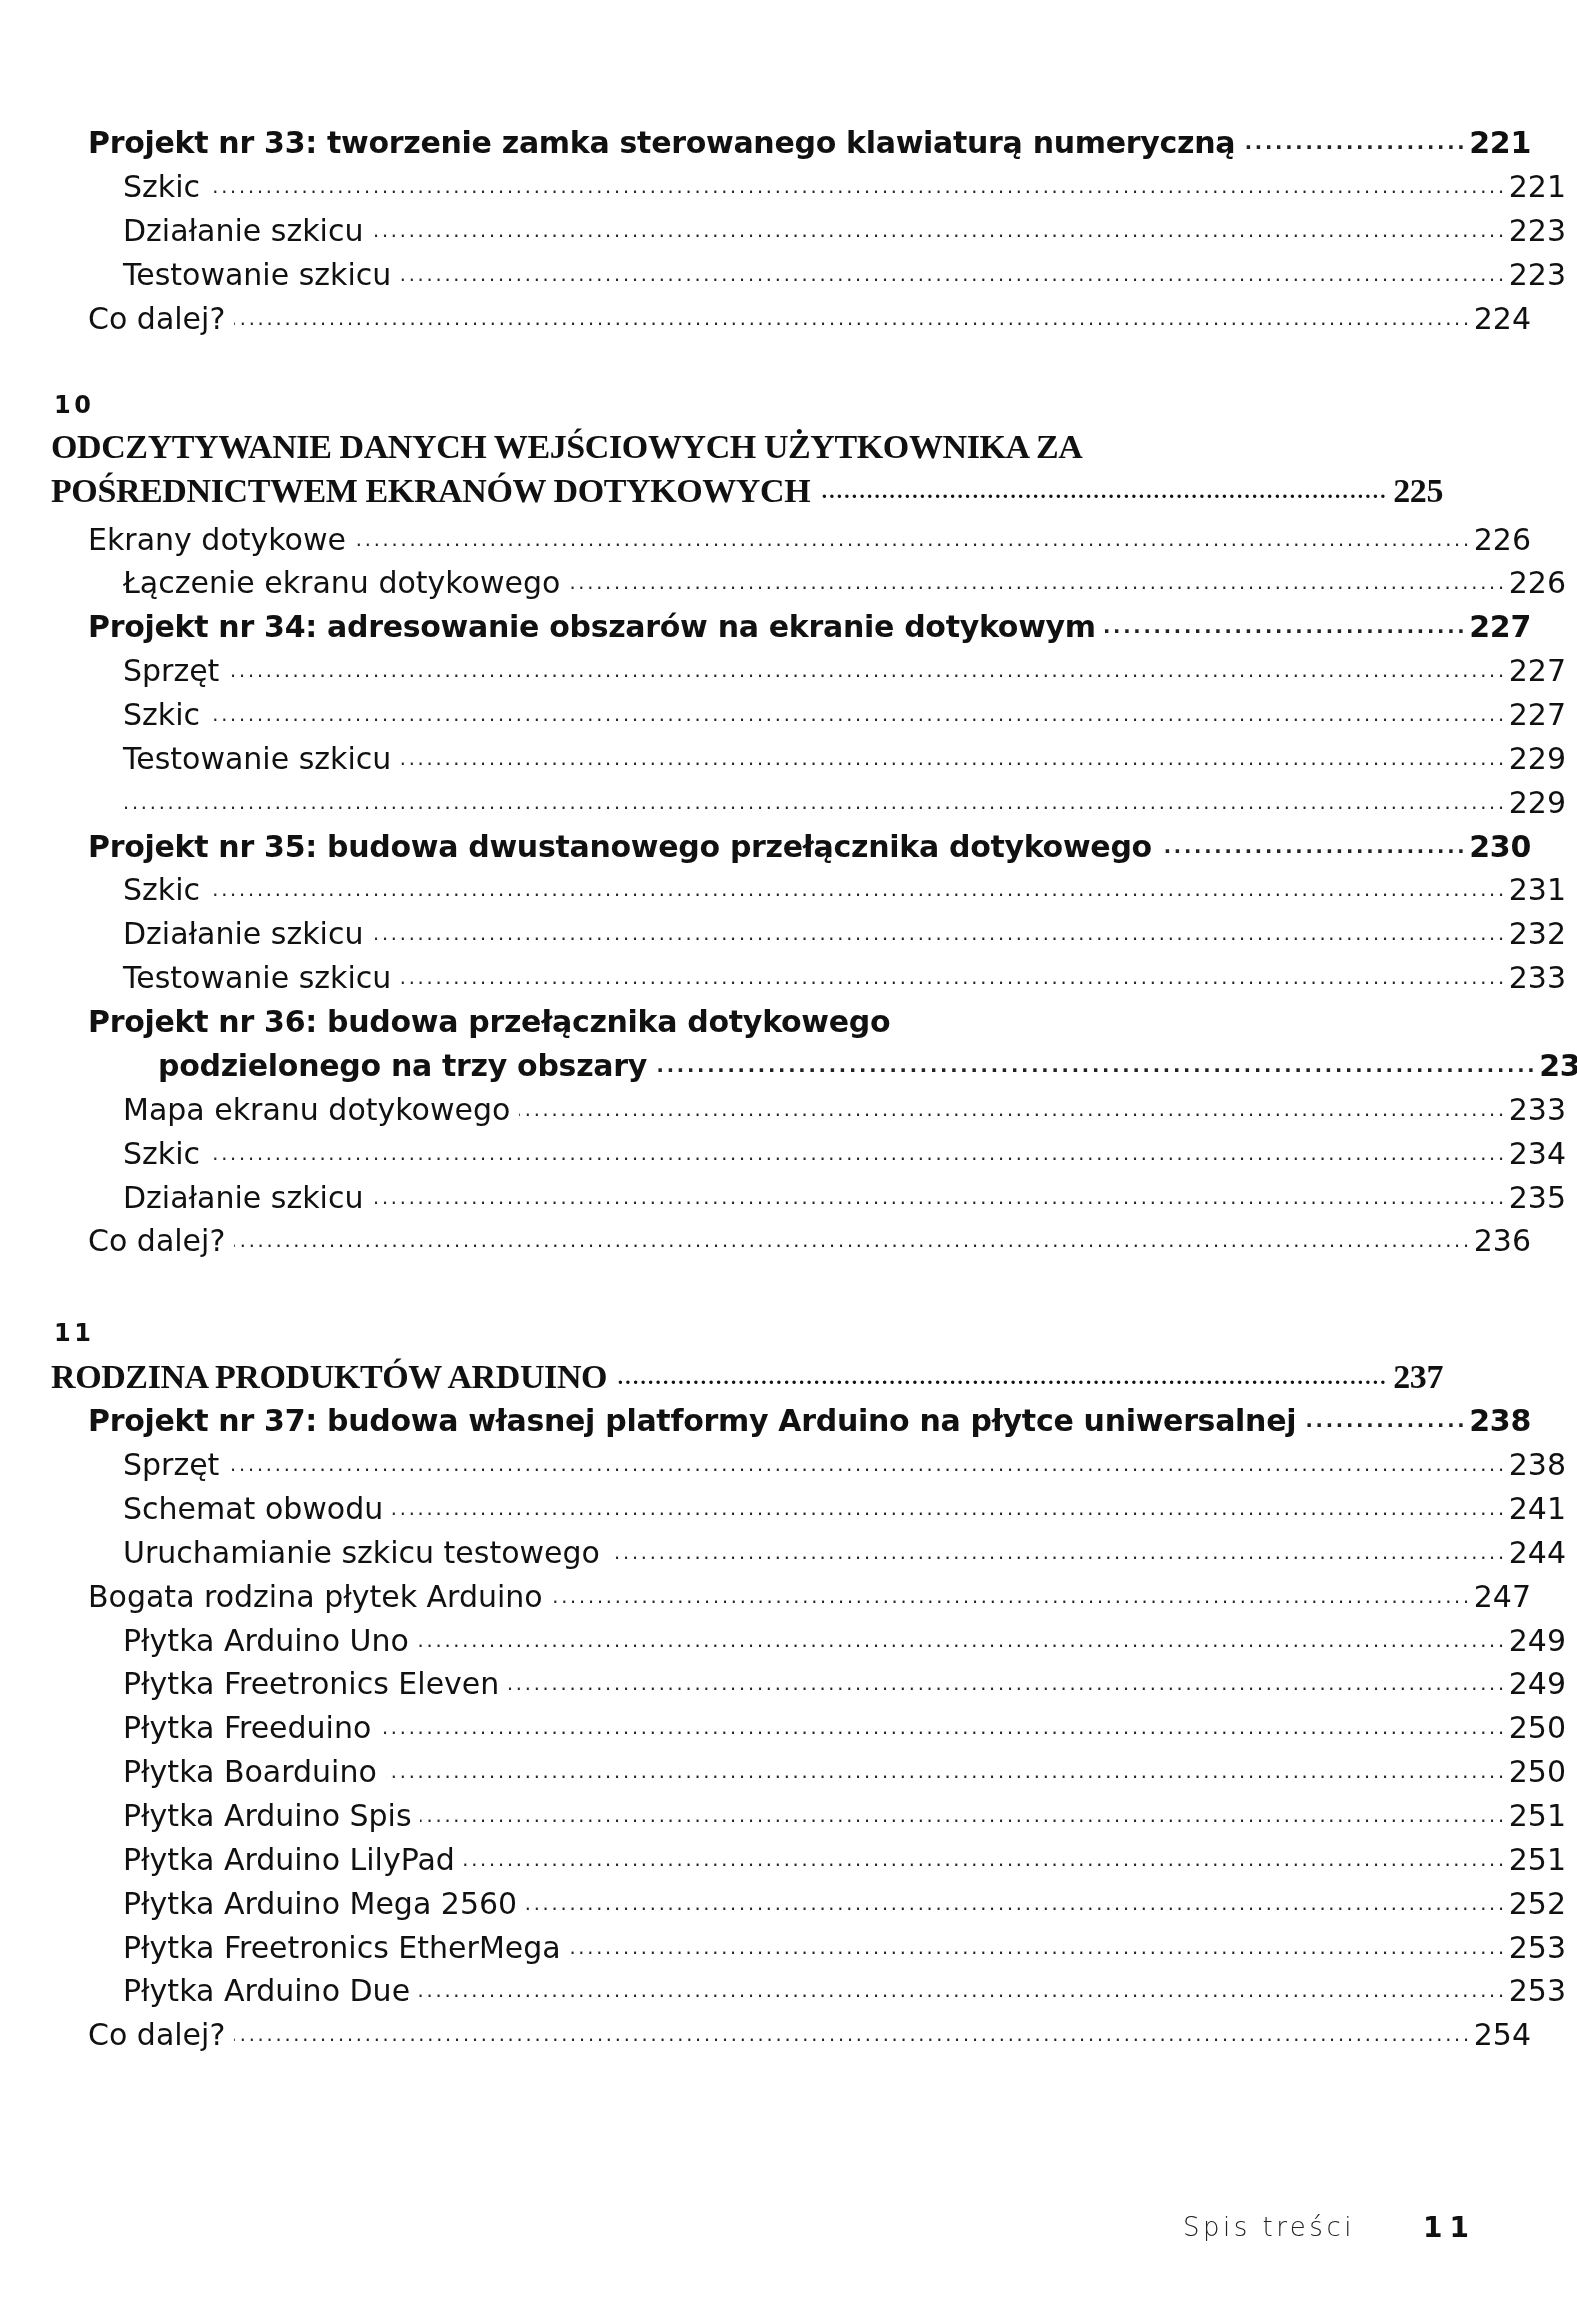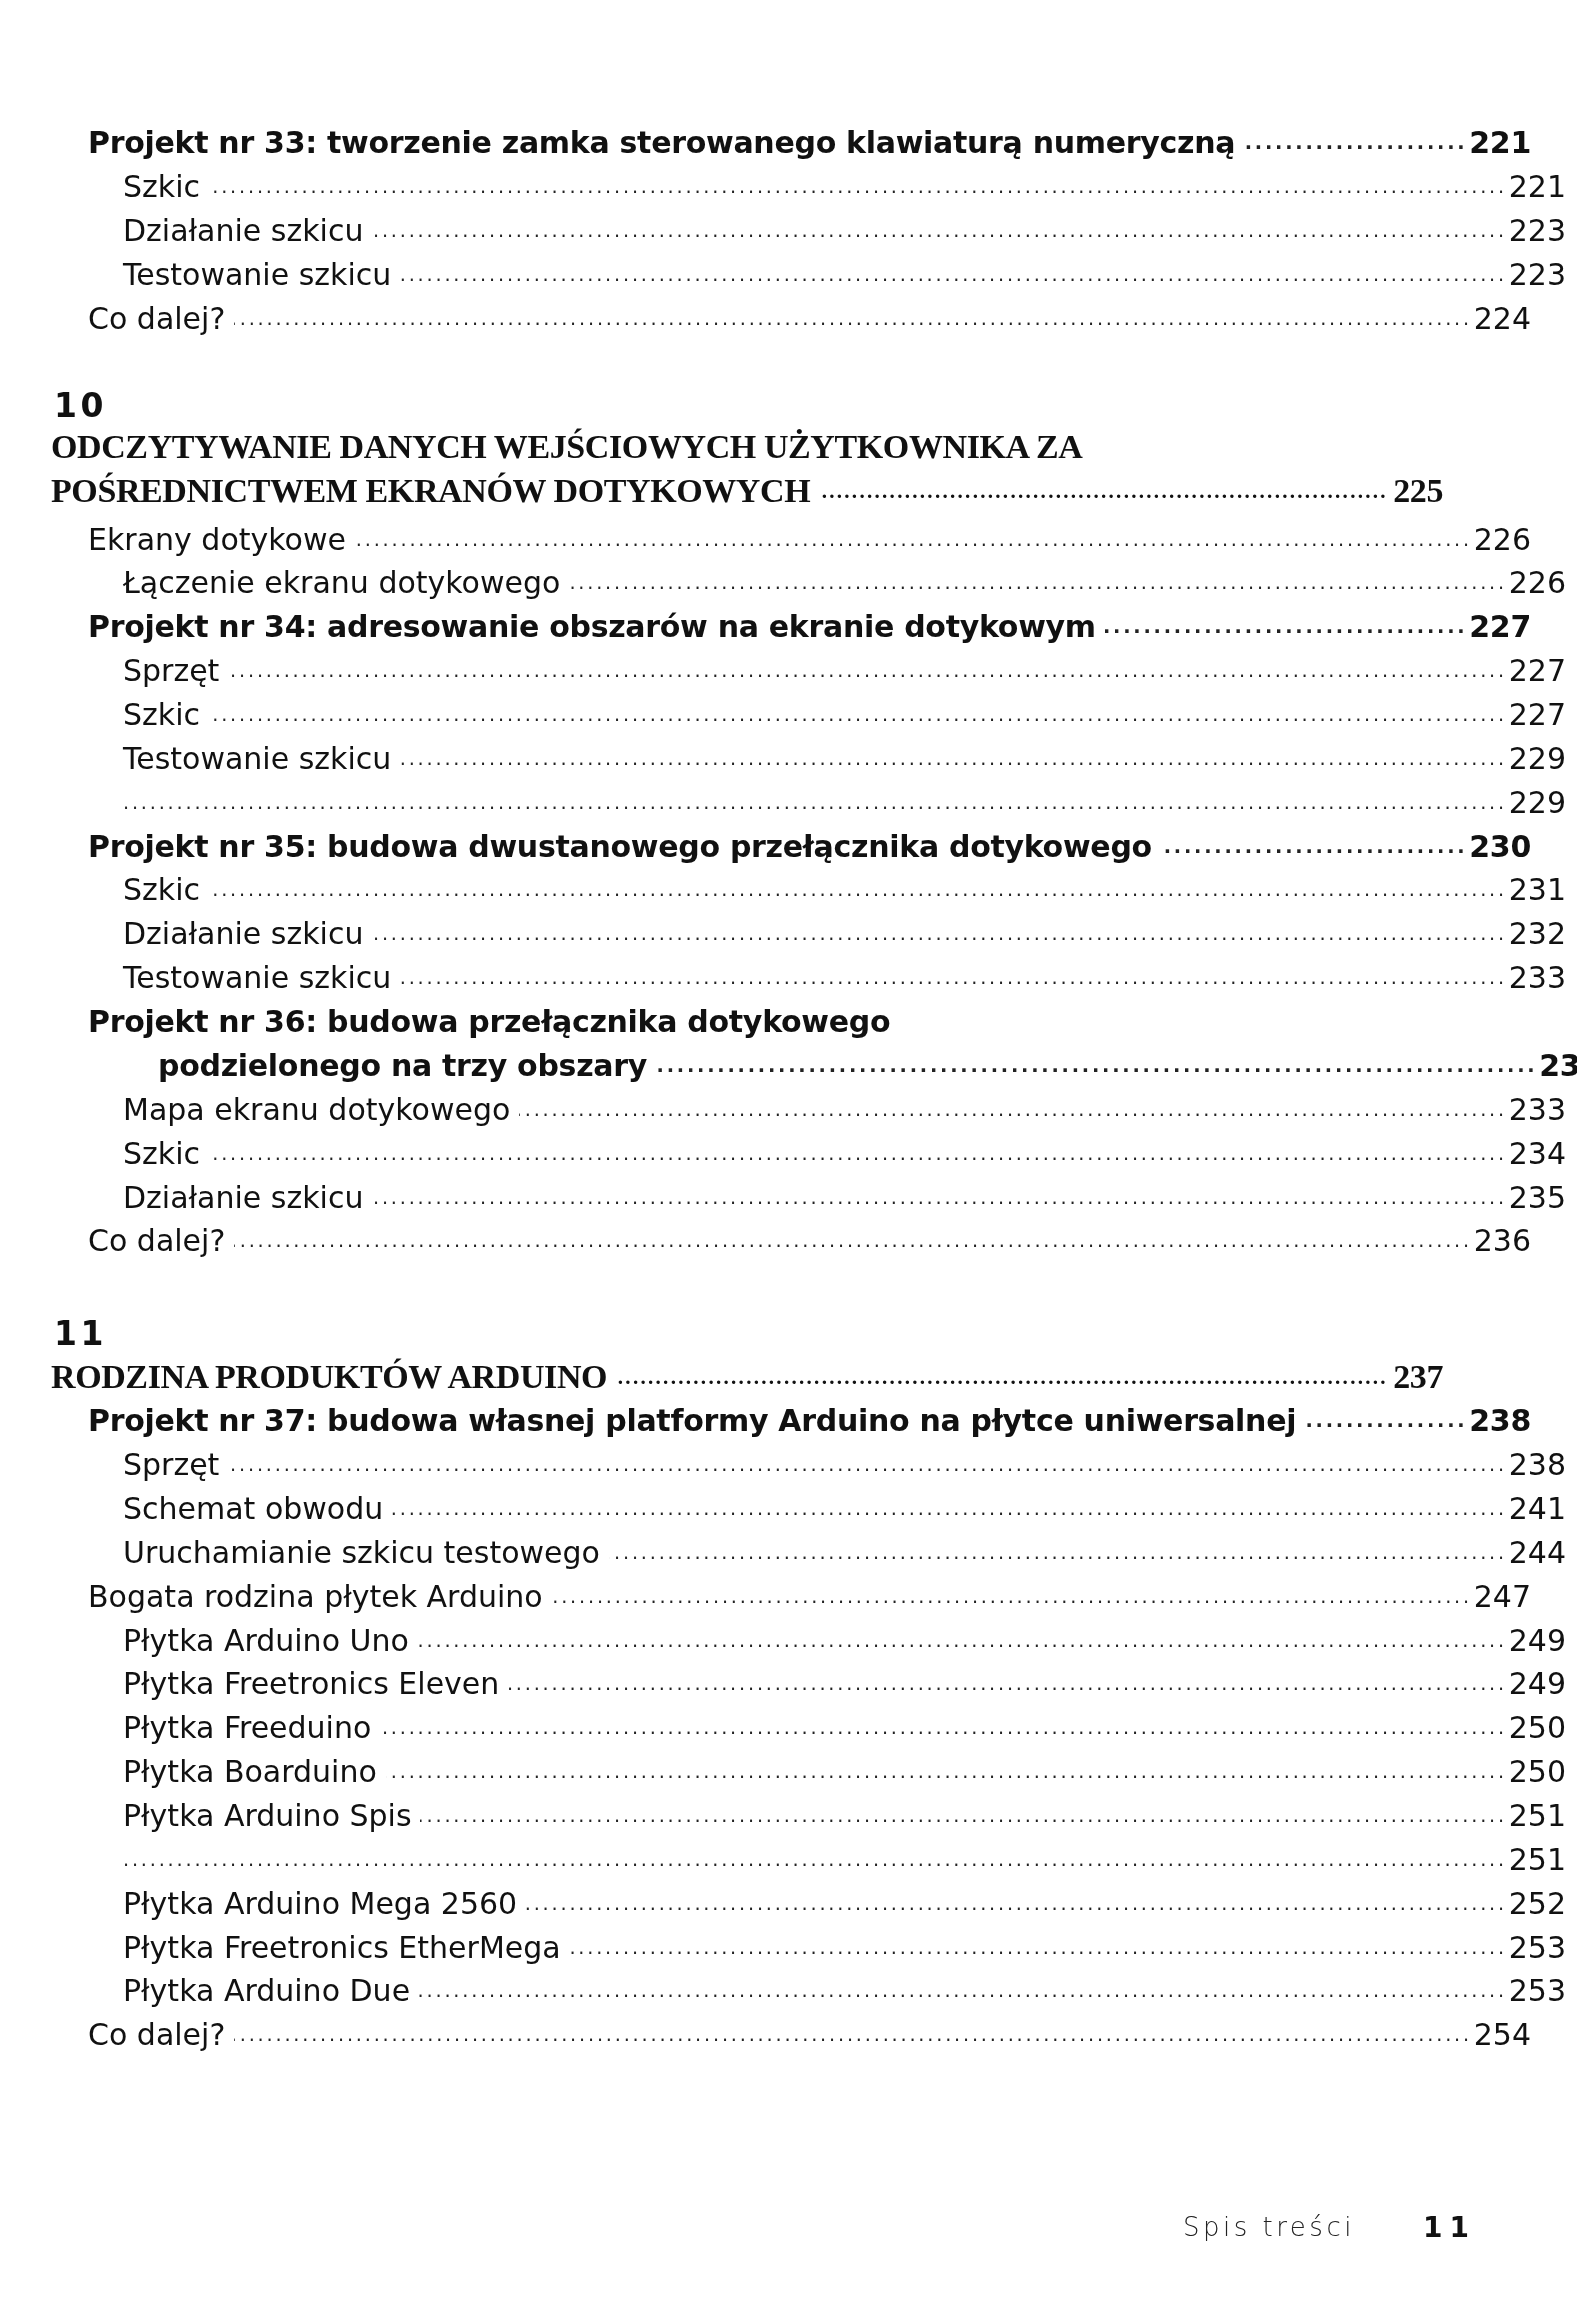--- a/index.html
+++ b/index.html
@@ -7,21 +7,21 @@
   .page { position:absolute; left:0; top:0; width:1577px; height:2319px; }
   .row { position:absolute; left:0; width:1443px; height:44px; display:flex; align-items:flex-end; font-size:30px; line-height:44px; white-space:nowrap; }
   .row .t { flex:0 0 auto; padding-right:8.8px; }
   .row .dots { flex:1 1 auto; overflow:hidden; height:44px; position:relative; }
   .row .dots::before { content:"........................................................................................................................................................................................................................................................................................................"; position:absolute; right:0; bottom:0; letter-spacing:2.8px; font-size:19.3px; line-height:44px; color:#222; white-space:nowrap; }
   .row .p { flex:0 0 auto; padding-left:1.8px; }
   .lvl1 { padding-left:88px;justify-content:flex-end; }
   .lvl2 { padding-left:123px; }
   .bold { font-weight:bold; letter-spacing:-0.3px; }
   .bold .dots::before { font-weight:bold; }
-  .chapnum { position:absolute; left:54px; font-size:33px; font-weight:bold; line-height:39px; letter-spacing:3.5px; }
+  .chapnum { position:absolute; left:54px; font-size:24px; font-weight:bold; line-height:39px; letter-spacing:3.5px; }
   .chaptitle { position:absolute; left:51px; width:1392px; font-size:34px; font-weight:900; font-family:Liberation Serif, serif; line-height:44px; letter-spacing:-0.4px; white-space:nowrap; }
   .chaptitle.last { display:flex; align-items:flex-end; }
   .chaptitle.last .t { flex:0 0 auto; padding-right:10.5px; }
   .chaptitle.last .dots { flex:1 1 auto; overflow:hidden; height:44px; position:relative; }
   .chaptitle.last .dots::before { content:"........................................................................................................................................................................................................................"; position:absolute; right:0; bottom:0; font-size:21px; letter-spacing:2.3px; font-weight:bold; line-height:44px; white-space:nowrap; }
   .chaptitle.last .p { flex:0 0 auto; padding-left:5.3px; }
   .wrapfirst { position:absolute; left:88px; font-size:30px; line-height:44px; font-weight:bold; letter-spacing:-0.3px; white-space:nowrap; }
   .cont { padding-left:158px; }
   .footer-label { position:absolute; left:1183px; top:2212px; font-size:26px; letter-spacing:3.5px; color:#222; font-weight:300; }
   .footer-page { position:absolute; left:1423px; top:2211px; font-size:28px; font-weight:bold; letter-spacing:7px; }
@@ -197,20 +197,21 @@
     <span class="t">Płytka Boarduino</span>
       <span class="dots"></span>
       <span class="p">250</span>
   </div>
   <div class="row lvl2" style="top:1794px">
     <span class="t">Płytka Arduino Spis</span>
       <span class="dots"></span>
       <span class="p">251</span>
   </div>
   <div class="row lvl2" style="top:1838px">
+    <span class="t">Płytka Arduino LilyPad</span>
       <span class="dots"></span>
       <span class="p">251</span>
   </div>
   <div class="row lvl2" style="top:1882px">
     <span class="t">Płytka Arduino Mega 2560</span>
       <span class="dots"></span>
       <span class="p">252</span>
   </div>
   <div class="row lvl2" style="top:1926px">
     <span class="t">Płytka Freetronics EtherMega</span>

